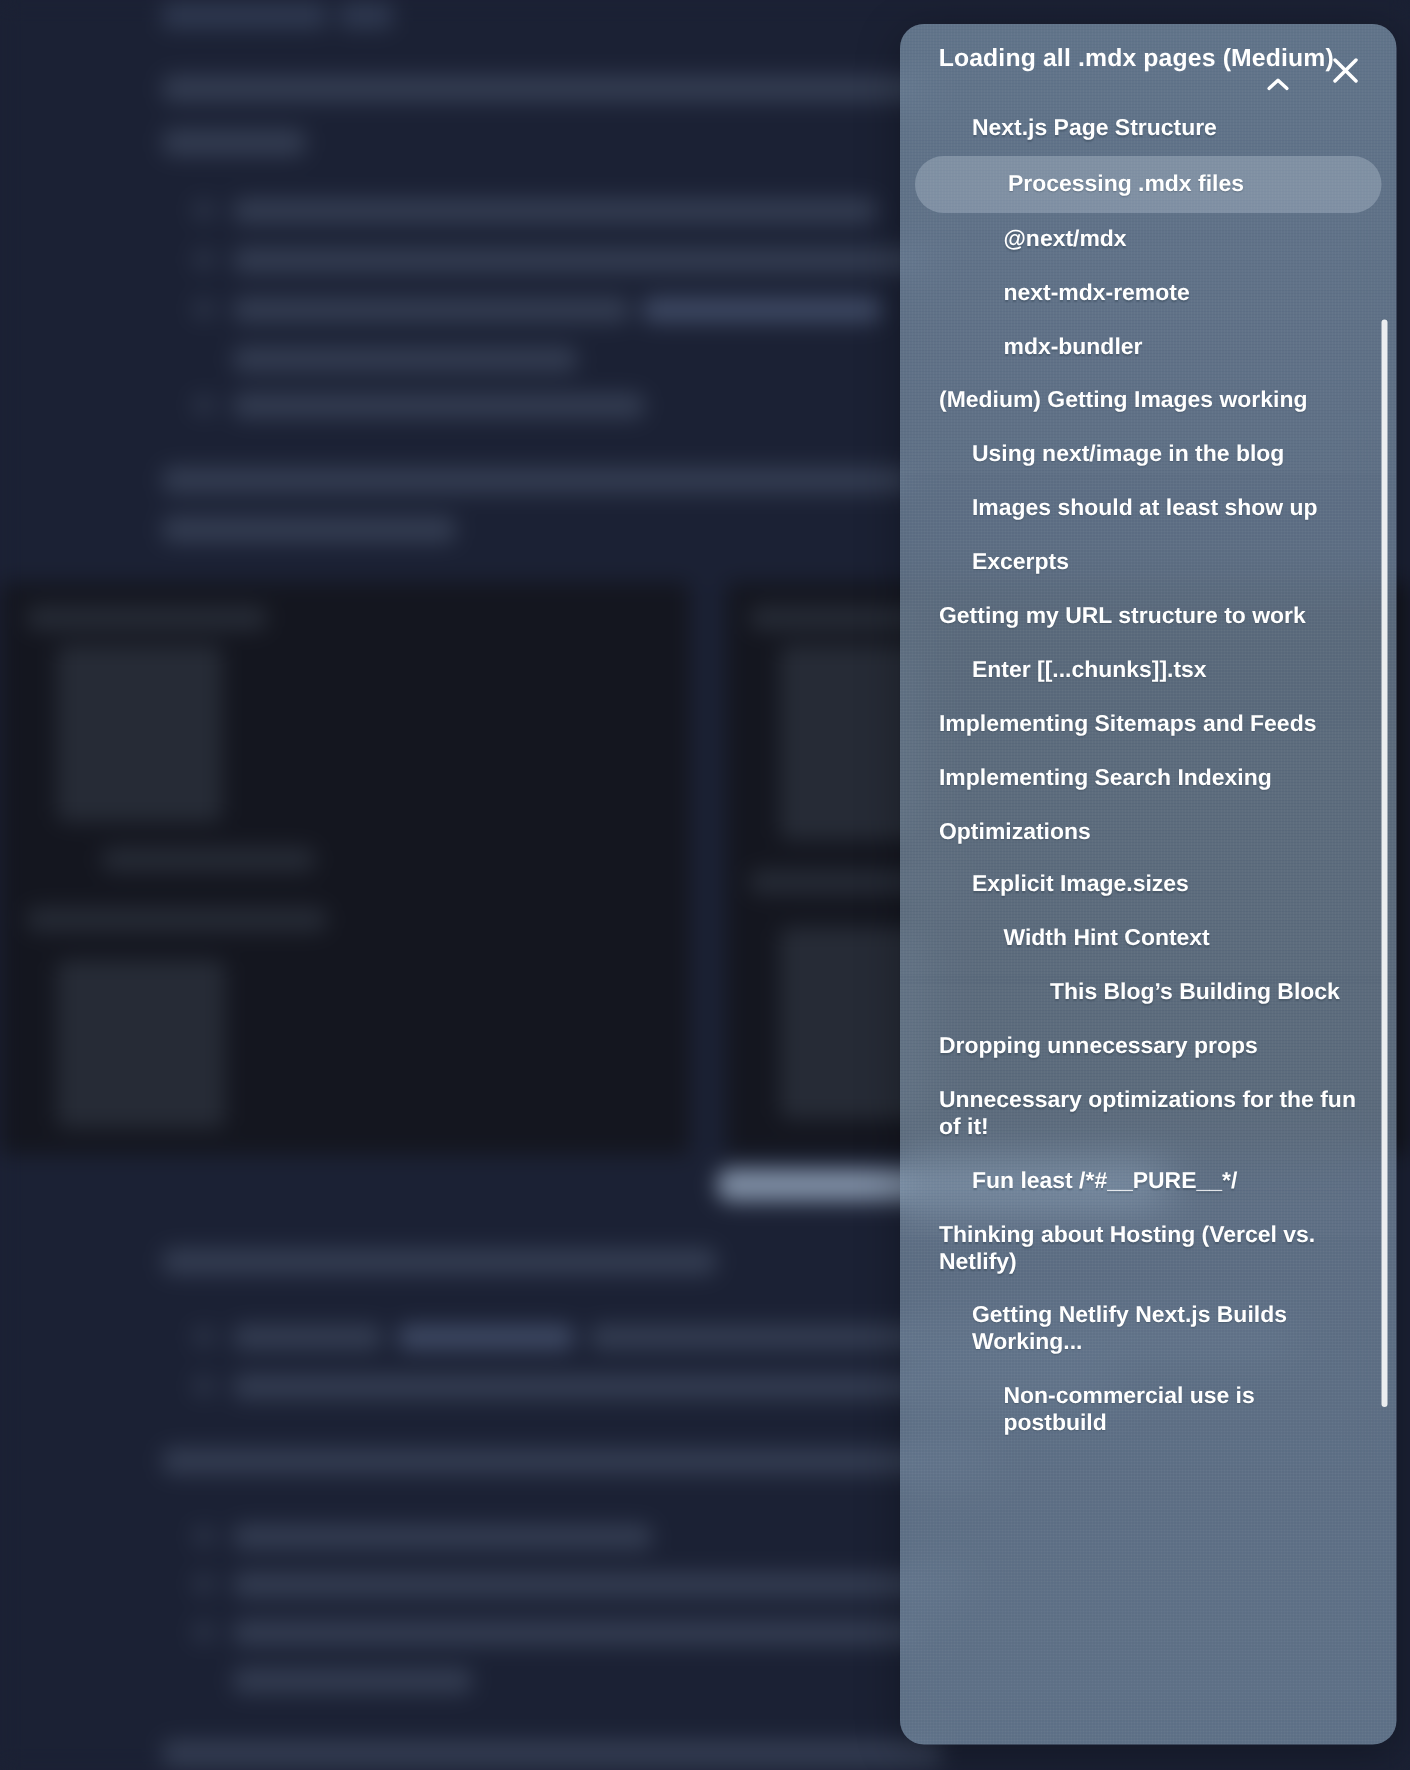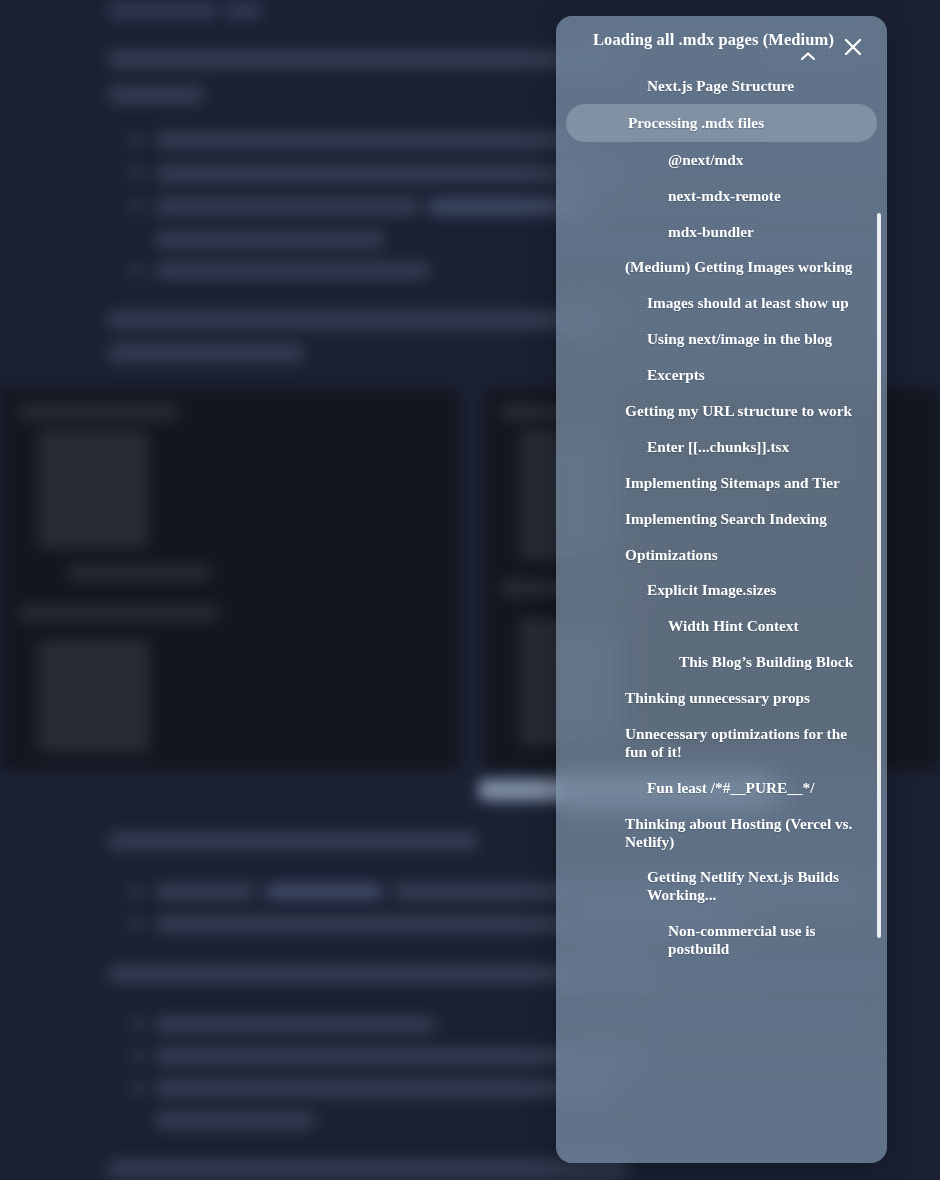--- a/index.html
+++ b/index.html
@@ -52,30 +52,29 @@
   }
   .pill-lt {
     position: absolute;
     border-radius: 9px;
     background: #7e8da3;
   }
 
   
   .toc-panel {
     position: absolute;
-    left: 556px;
+    left: 600px;
     top: 16px;
     width: 331px;
     height: 1147px;
     border-radius: 16px;
     background: rgba(139, 163, 186, 0.56);
     backdrop-filter: blur(14px);
     overflow: hidden;
     box-shadow: 0 6px 30px rgba(0,0,0,0.30);
-    font-family: Liberation Serif, serif;
   }
   
   .toc-noise {
     position: absolute;
     inset: 0;
     pointer-events: none;
     background-image:
       repeating-linear-gradient(0deg, rgba(255,255,255,0.035) 0 1px, rgba(0,0,0,0) 1px 2px),
       repeating-linear-gradient(90deg, rgba(255,255,255,0.03) 0 1px, rgba(0,0,0,0) 1px 2px);
     opacity: 0.85;
@@ -145,26 +144,25 @@
     position: relative;
     display: block;
     color: #ffffff;
     font-size: 15.3px;
     font-weight: 700;
     line-height: 1.17;
     padding: 9px 22px 9px 0;
     box-sizing: border-box;
     cursor: pointer;
     text-shadow: 0 1px 1px rgba(30,45,60,0.30);
-    margin-left: 43px;
   }
   .toc-item.lvl0 { padding-left: 26px; }
   .toc-item.lvl1 { padding-left: 48px; }
   .toc-item.lvl2 { padding-left: 69px; }
-  .toc-item.lvl3 { padding-left: 80px; }
+  .toc-item.lvl3 { padding-left: 100px; }
 
   .toc-item.active {
     background: rgba(203, 216, 228, 0.30);
     border-radius: 22px;
     margin: 0 10px;
     padding-left: 62px;
     padding-top: 10px;
     padding-bottom: 10px;
     width: calc(100% - 20px);
   }
@@ -269,32 +267,32 @@
         </div>
       </div>
 
       <div class="toc-list" id="toc-list">
           <div class="toc-item lvl1">Next.js Page Structure</div>
           <div class="toc-item lvl1 active">Processing .mdx files</div>
           <div class="toc-item lvl2">@next/mdx</div>
           <div class="toc-item lvl2">next-mdx-remote</div>
           <div class="toc-item lvl2">mdx-bundler</div>
           <div class="toc-item lvl0">(Medium) Getting Images working</div>
+          <div class="toc-item lvl1">Using next/image in the blog</div>
           <div class="toc-item lvl1">Images should at least show up</div>
-          <div class="toc-item lvl1">Using next/image in the blog</div>
           <div class="toc-item lvl1">Excerpts</div>
           <div class="toc-item lvl0">Getting my URL structure to work</div>
           <div class="toc-item lvl1">Enter [[...chunks]].tsx</div>
-          <div class="toc-item lvl0">Implementing Sitemaps and Tier</div>
+          <div class="toc-item lvl0">Implementing Sitemaps and Feeds</div>
           <div class="toc-item lvl0">Implementing Search Indexing</div>
           <div class="toc-item lvl0">Optimizations</div>
           <div class="toc-item lvl1">Explicit Image.sizes</div>
           <div class="toc-item lvl2">Width Hint Context</div>
           <div class="toc-item lvl3">This Blog’s Building Block</div>
-          <div class="toc-item lvl0">Thinking unnecessary props</div>
+          <div class="toc-item lvl0">Dropping unnecessary props</div>
           <div class="toc-item lvl0">Unnecessary optimizations for the fun of it!</div>
           <div class="toc-item lvl1">Fun least /*#__PURE__*/</div>
           <div class="toc-item lvl0">Thinking about Hosting (Vercel vs. Netlify)</div>
           <div class="toc-item lvl1">Getting Netlify Next.js Builds Working...</div>
           <div class="toc-item lvl2">Non-commercial use is postbuild</div>
         </div>
     </div>
 
     <div class="toc-scrollbar"></div>
   </div>

